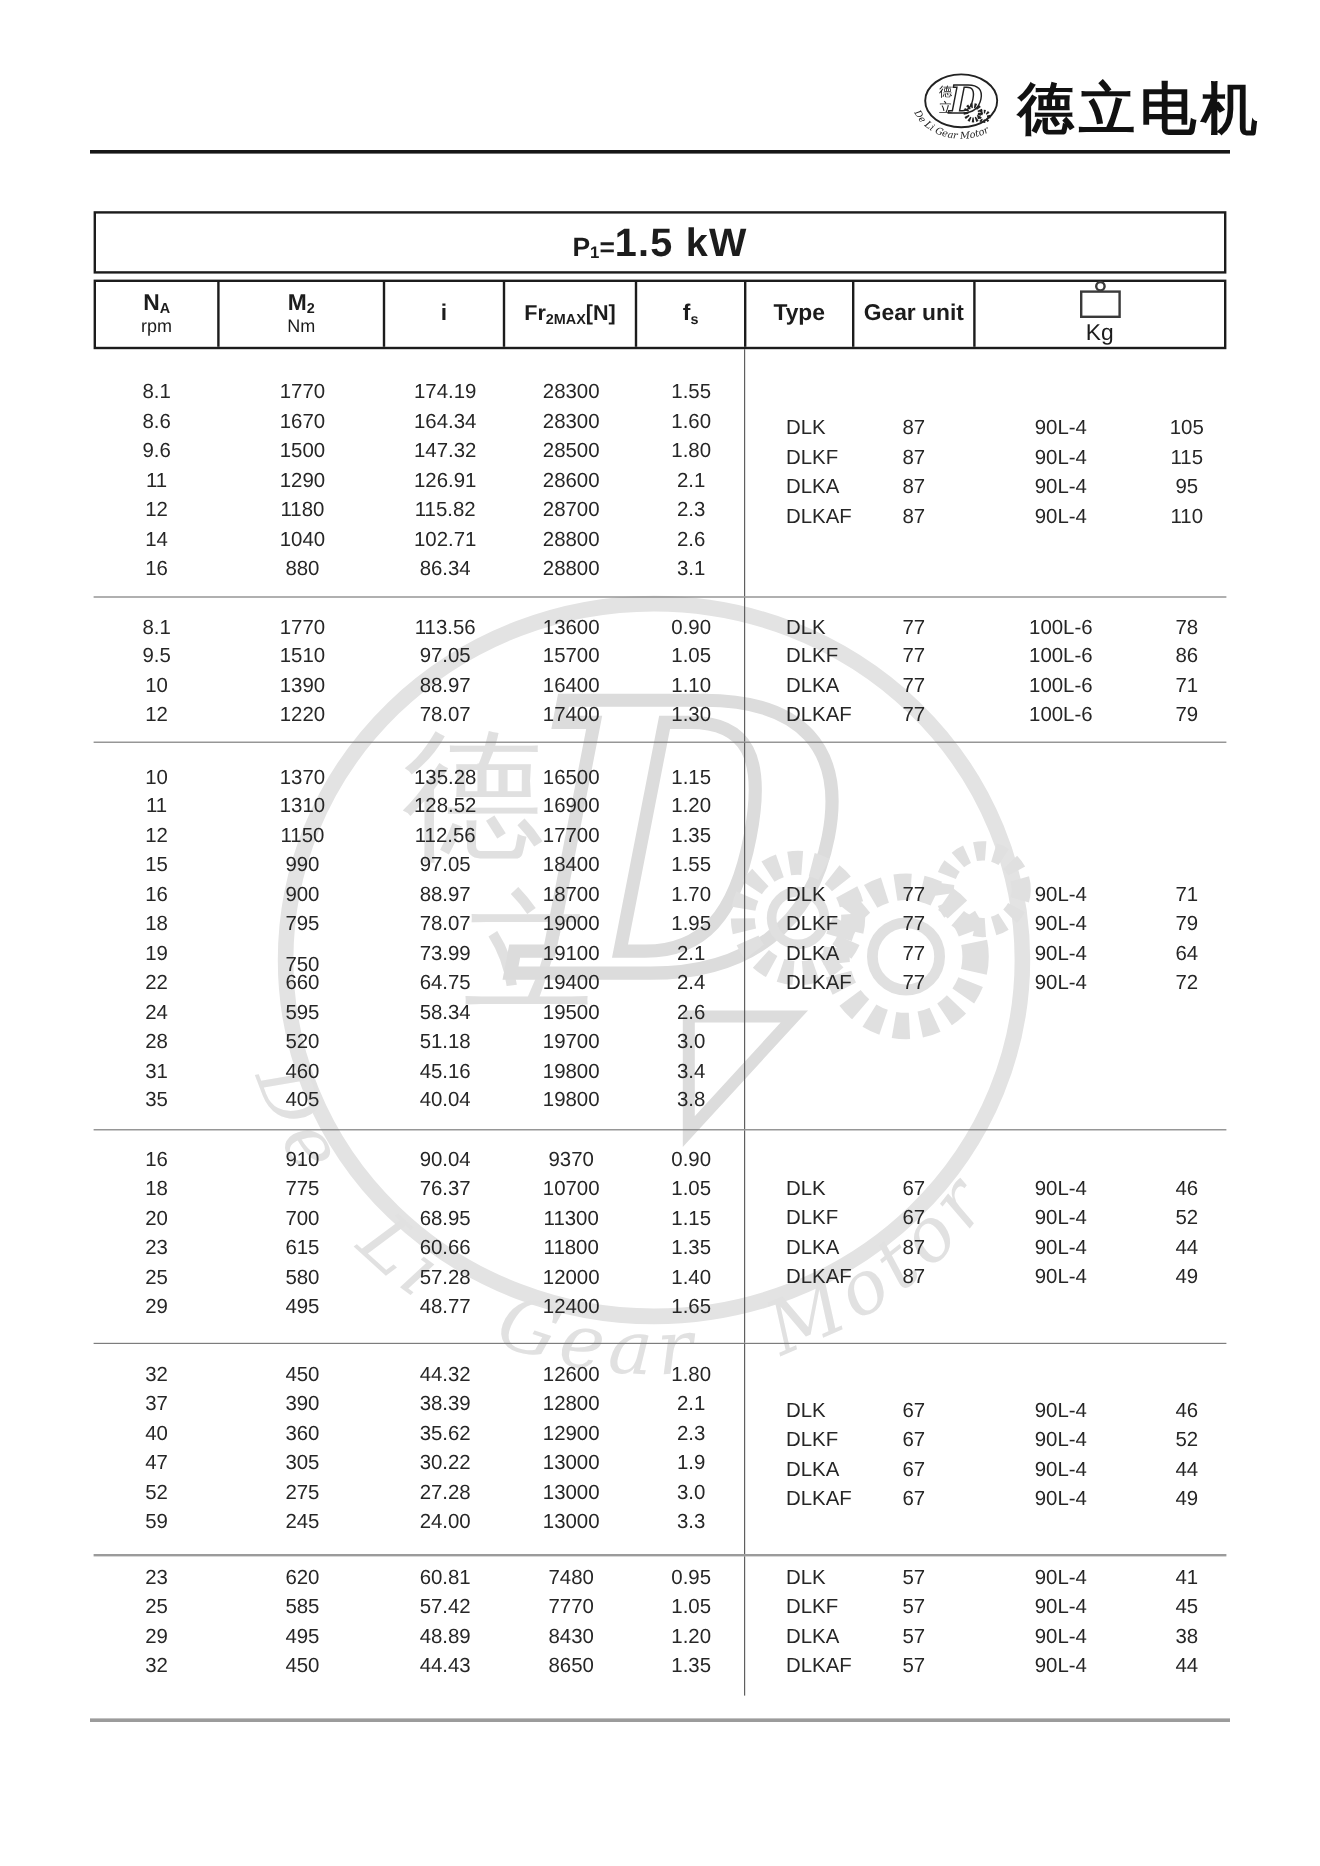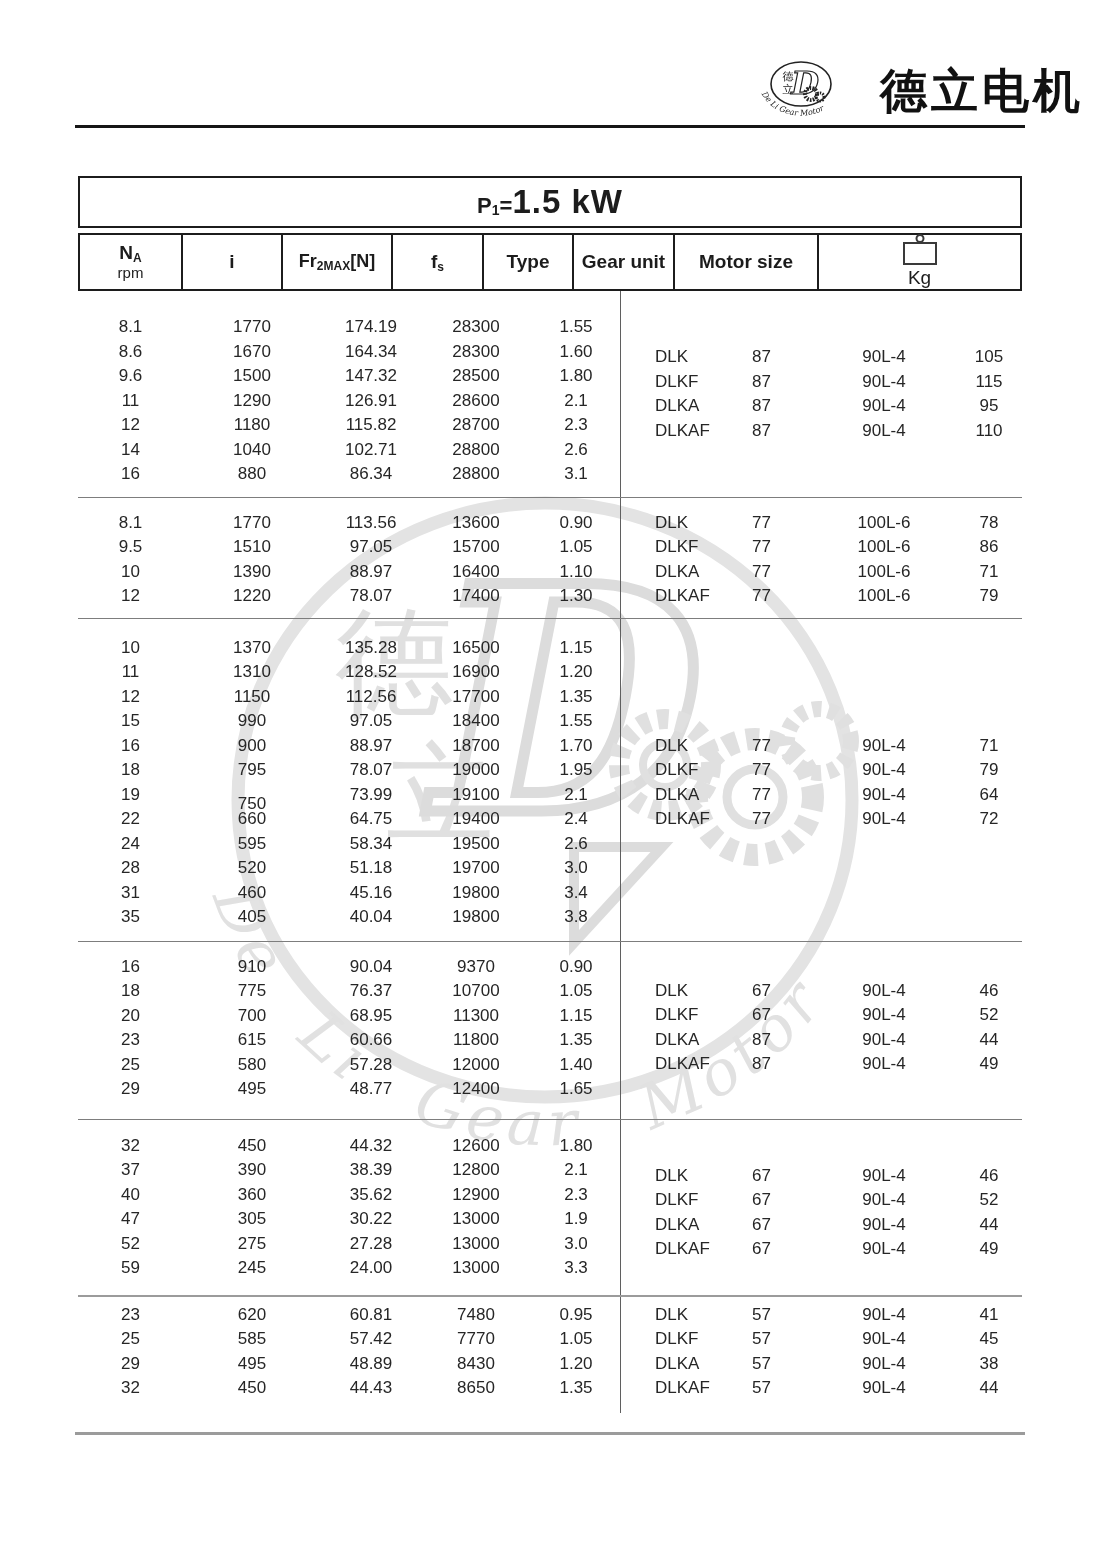--- a/index.html
+++ b/index.html
@@ -1,21 +1,21 @@
 <!DOCTYPE html>
 <html><head>
 <meta charset="utf-8">
 <style>
   html,body{margin:0;padding:0;background:#ffffff;}
   .page{position:relative;width:1100px;height:1555px;background:#ffffff;overflow:hidden;
         font-family:"Liberation Sans",sans-serif;color:#1c1c1c;}
 
   
   .logo-svg{position:absolute;left:739px;top:56px;}
-  .brand-name{position:absolute;left:880px;top:60px;white-space:nowrap;
+  .brand-name{position:absolute;left:848px;top:60px;white-space:nowrap;
       font-family:"DejaVu Serif","Liberation Serif",serif;font-weight:bold;
       font-size:47px;letter-spacing:4px;color:#111;}
   .masthead-rule{position:absolute;top:125px;left:75px;width:950px;height:3px;background:#161616;}
 
   
   .title-box{position:absolute;top:176px;left:78px;width:944px;height:52px;
       border:2px solid #1c1c1c;box-sizing:border-box;
       display:flex;align-items:center;justify-content:center;background:transparent;}
   .title-inner{font-size:0;}
   .t-p{font-size:22px;font-weight:bold;}
@@ -79,37 +79,38 @@
 
   <div class="title-box">
     <div class="title-inner"><span class="t-p">P</span><span class="t-sub">1</span><span class="t-eq">=</span><span class="t-val">1.5 kW</span></div>
   </div>
 
   <div class="header-row">
       <div class="hcell" style="width: 103px;">
         <div class="h-line"><span class="h-main">N</span><span class="h-sub">A</span></div>
         <div class="h-unit">rpm</div>
       </div>
+      <div class="hcell" style="width: 138px;">
+        <div class="h-line"><span class="h-main">M</span><span class="h-sub">2</span></div>
+        <div class="h-unit">Nm</div>
+      </div>
       <div class="hcell" style="width: 100px;">
         <div class="h-line"><span class="h-main">i</span></div>
       </div>
       <div class="hcell hcell-fr" style="width: 110px;">
         <div class="h-line"><span class="h-main">Fr</span><span class="h-sub">2MAX</span><span class="h-suffix">[N]</span></div>
       </div>
       <div class="hcell" style="width: 91px;">
         <div class="h-line"><span class="h-main">f</span><span class="h-sub">s</span></div>
       </div>
       <div class="hcell" style="width: 90px;">
         <div class="h-line"><span class="h-main">Type</span></div>
       </div>
       <div class="hcell" style="width: 101px;">
         <div class="h-line"><span class="h-main">Gear unit</span></div>
-      </div>
-      <div class="hcell" style="width: 144px;">
-        <div class="h-line"><span class="h-main">Motor size</span></div>
       </div>
       <div class="hcell">
         <div class="weight-icon"></div>
         <div class="kg-label">Kg</div>
       </div>
     </div>
 
   <div class="data-area">
     <svg class="watermark-svg" width="944" height="1140" viewBox="0 0 944 1140">
       <ellipse cx="467" cy="509" rx="307" ry="297" fill="none" stroke="#e3e3e3" stroke-width="13"></ellipse>

